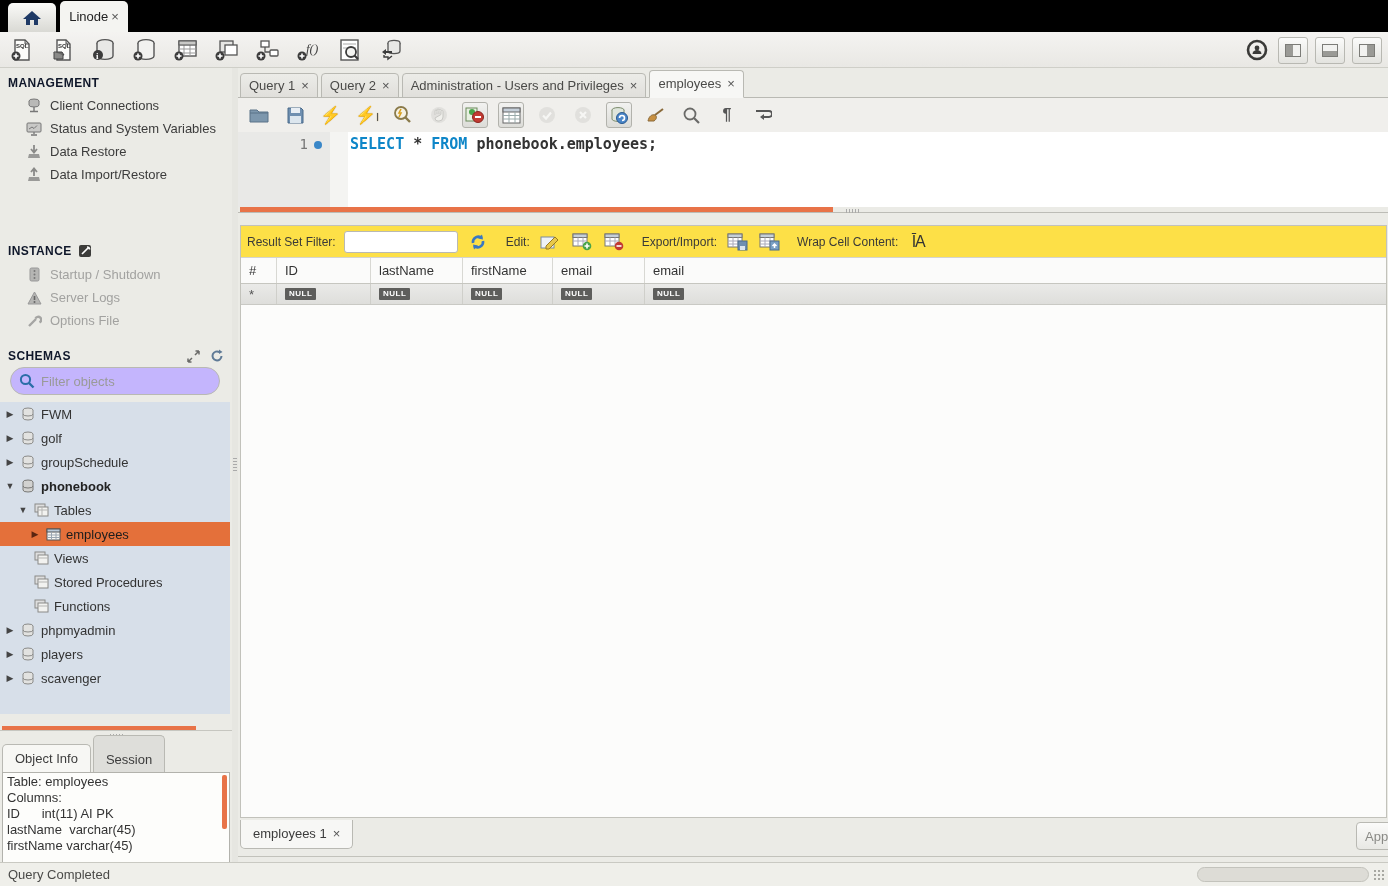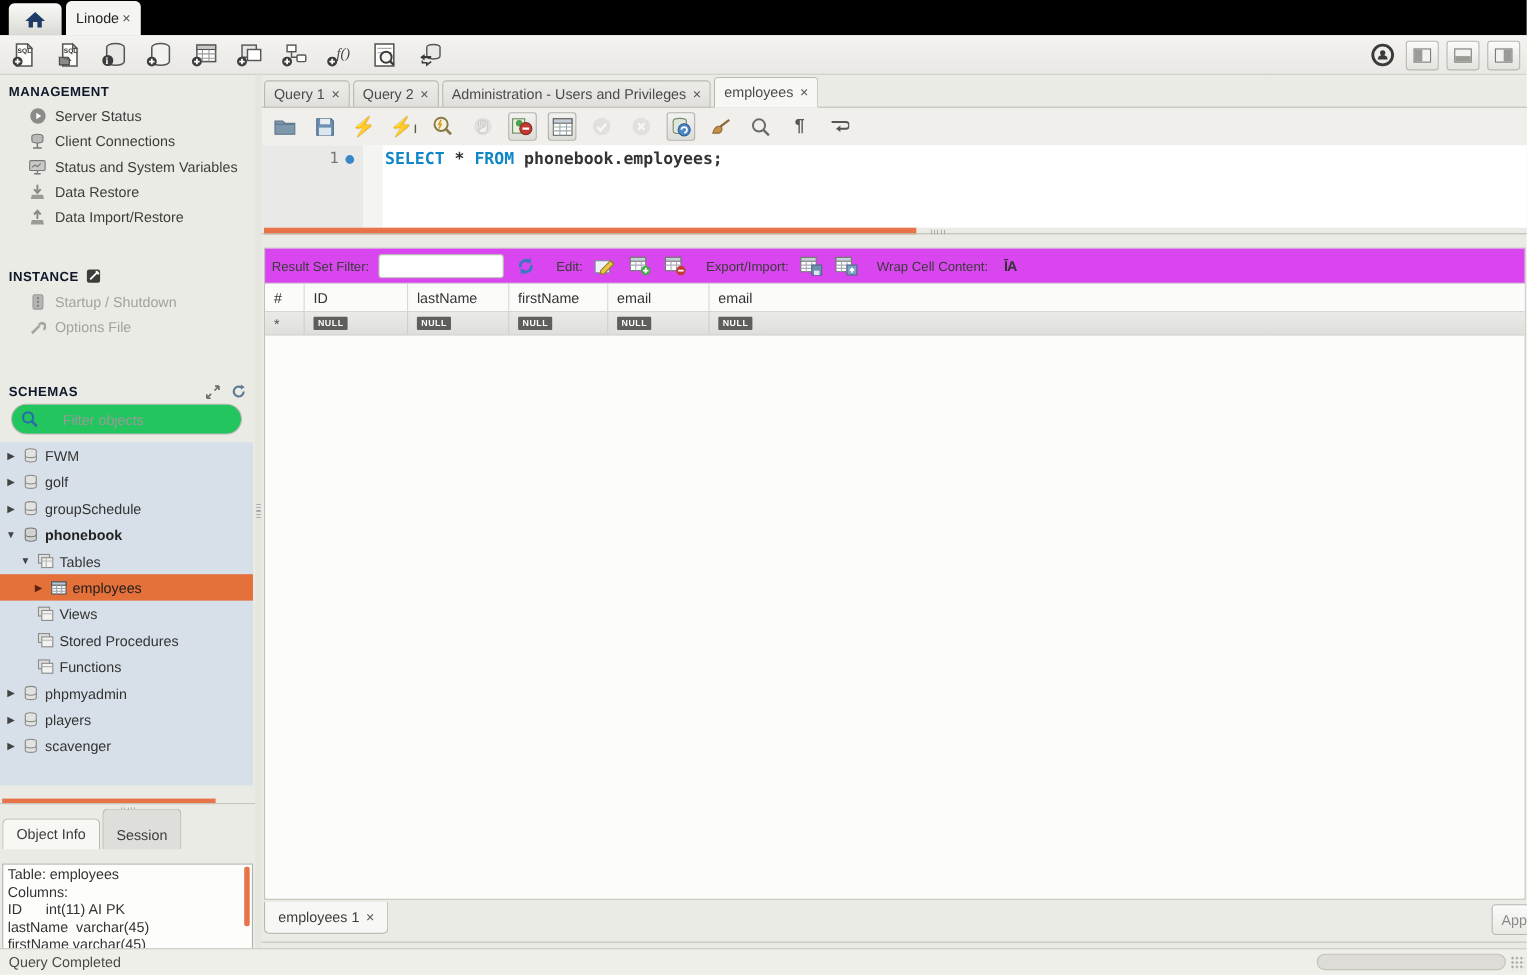--- a/index.html
+++ b/index.html
@@ -33,21 +33,21 @@
   .side-item { height:23px; display:flex; align-items:center; gap:8px; padding-left:26px; white-space:nowrap; overflow:hidden; }
   .side-item .lbl { color:#3c3c3c; }
   .side-item.disabled .lbl { color:#a2a2a0; }
   .ico16 { width:16px; height:16px; flex:0 0 16px; display:flex; align-items:center; justify-content:center; }
 
   #schemas-hdr { position:absolute; left:0; top:277px; width:232px; display:flex; align-items:center; }
   #schemas-hdr .sp { flex:1; }
   .hdr-ico { width:18px; height:16px; margin-right:6px; display:flex; align-items:center; justify-content:center; }
 
   #schema-filter { position:absolute; left:10px; top:299px; width:210px; height:28px; border:1px solid #b9b9b3;
-                   border-radius:14px; background:#22c55e; display:flex; align-items:center; padding:0 8px; gap:22px; }
+                   border-radius:14px; background:#c4b5fd; display:flex; align-items:center; padding:0 8px; gap:6px; }
   #schema-filter input { border:none; outline:none; flex:1; font-size:13px; color:#333; background:transparent;
                          font-family:"Liberation Sans",sans-serif; }
   #schema-filter input::placeholder { color:#9a9a98; }
 
   #schema-tree { position:absolute; left:0; top:334px; width:230px; height:312px; background:#d7dfe9; overflow:hidden; }
   .tree-row { height:24px; display:flex; align-items:center; gap:5px; white-space:nowrap; }
   .tree-row .exp { width:10px; font-size:9px; color:#444; text-align:center; flex:0 0 10px; }
   .tree-row.selected { background:#e4703a; }
   .tree-row.selected .lbl { color:#1d1d1d; }
   .tree-row .lbl { color:#333; }
@@ -60,21 +60,21 @@
   #side-orange-bar { left:2px; top:658px; width:194px; height:5px; background:#e87348; }
   #side-div-line { left:0; top:662px; width:232px; height:1px; background:#c6c6c0; }
   .grip-h { position:absolute; width:14px; height:4px;
             background:repeating-linear-gradient(90deg,#aaa 0 1px, transparent 1px 3px); }
 
   #oi-tabs { position:absolute; left:2px; top:674px; height:30px; display:flex; align-items:flex-end; gap:2px; }
   .oi-tab { border:1px solid #b9b9b3; border-bottom:none; border-radius:5px 5px 0 0; padding:16px 12px 5px;
             font-size:13px; color:#3c3c3c; background:#dededa; }
   .oi-tab.active { background:#f7f7f4; height:28px; padding-top:6px; }
   #oi-box { position:absolute; left:2px; top:704px; width:228px; height:96px; background:#fdfdfb;
-            border:1px solid #b2b2ac; padding:1px 4px; overflow:hidden;margin-top:13px; }
+            border:1px solid #b2b2ac; padding:1px 4px; overflow:hidden; }
   #oi-box .line { font-size:13px; color:#333; line-height:16px; white-space:pre; }
   #oi-scroll { position:absolute; right:2px; top:2px; width:5px; height:54px; background:#e87348; border-radius:2px; }
 
   
   #statusbar { left:0; top:862px; width:1388px; height:24px; background:#efefea; border-top:1px solid #c9c9c2; }
   #statusbar .txt { position:absolute; left:8px; top:4px; font-size:13px; color:#4a4a48; }
   #status-scroll { position:absolute; left:1197px; top:4px; width:172px; height:15px; background:#dddcd6;
                    border:1px solid #c3c3bc; border-radius:8px; }
   #corner-grip { position:absolute; right:2px; top:6px; width:13px; height:13px;
                  background:radial-gradient(#a8a8a2 1px, transparent 1.2px); background-size:4px 4px; }
@@ -105,28 +105,28 @@
   #code-line { position:absolute; left:112px; top:3px; font-family:"DejaVu Sans Mono",monospace; font-size:15px;
                font-weight:bold; white-space:pre; color:#333; }
   #code-line .kw { color:#0e86c8; }
 
   #editor-splitter { position:absolute; left:2px; top:139px; width:593px; height:6px; background:#e87348; }
   #splitter-line { position:absolute; left:0; top:144px; width:1150px; height:1px; background:#bcbcb6; }
 
   
   #result-panel { position:absolute; left:2px; top:157px; width:1147px; height:593px; background:#fcfcfb;
                   border:1px solid #c2c2bb; }
-  #rs-toolbar { position:absolute; left:0; top:0; width:1145px; height:32px; background:#d946ef;
+  #rs-toolbar { position:absolute; left:0; top:0; width:1145px; height:32px; background:#fde047;
                 border-bottom:1px solid #d4d4cf; display:flex; align-items:center; padding-left:6px; gap:8px;
                 font-size:12px; color:#3a3a38; }
   #rs-filter-input { width:114px; height:22px; border:1px solid #b9b9b3; border-radius:3px; background:#fff;
                      font-family:"Liberation Sans",sans-serif; font-size:12px; padding:0 4px; outline:none; }
   .rs-ico { width:24px; height:22px; display:flex; align-items:center; justify-content:center; }
   .rs-label { white-space:nowrap; }
-  .wrap-glyph { font-size:13px; font-weight:bold; color:#333; letter-spacing:-1px; }
+  .wrap-glyph { font-size:16px; font-weight:normal; color:#333; letter-spacing:-1px; }
 
   #grid-header { position:absolute; left:0; top:32px; width:1145px; height:26px; background:#fbfbfa;
                  border-bottom:1px solid #c6c6c0; display:flex; }
   .gh-cell { border-right:1px solid #d8d8d3; display:flex; align-items:center; padding-left:8px;
              font-size:13px; color:#333; }
   #grid-row { position:absolute; left:0; top:58px; width:1145px; height:21px;
               background:linear-gradient(#eaeae8,#dededb); border-bottom:1px solid #c9c9c4; display:flex; }
   .gr-cell { border-right:1px solid #cfcfca; display:flex; align-items:center; padding-left:8px; }
   .null-badge { background:#5e5e5c; color:#fff; font-size:8px; font-weight:bold; padding:1px 4px 2px;
                 border-radius:1px; letter-spacing:.5px; }
@@ -295,29 +295,20 @@
 
 <div id="sidebar" class="abs">
 
   <div class="section-title" style="position:absolute;left:0;top:4px;">
     <span>MANAGEMENT</span>
   </div>
 
   <div style="position:absolute;left:0;top:26px;width:232px;">
     <div class="side-item">
       <span class="ico16">
-        <svg width="15" height="15" viewBox="0 0 15 15">
-            <circle cx="7.5" cy="7.5" r="7" fill="#8b8b89"></circle>
-            <path d="M6 4.5 L10.5 7.5 L6 10.5 Z" fill="#fff"></path>
-          </svg>
-      </span>
-      <span class="lbl">Server Status</span>
-    </div>
-    <div class="side-item">
-      <span class="ico16">
         <svg width="14" height="15" viewBox="0 0 14 15">
             <ellipse cx="7" cy="3" rx="5" ry="2" fill="#b9b9b7" stroke="#777"></ellipse>
             <path d="M2 3 v4 a5 2 0 0 0 10 0 V3" fill="#b9b9b7" stroke="#777"></path>
             <path d="M7 9 v4 M3 13.5 h8" stroke="#777" stroke-width="1.4"></path>
           </svg>
       </span>
       <span class="lbl">Client Connections</span>
     </div>
     <div class="side-item">
       <span class="ico16">
@@ -363,20 +354,30 @@
     <div class="side-item disabled">
       <span class="ico16">
         <svg width="11" height="15" viewBox="0 0 11 15">
             <rect x="1" y="1" width="9" height="13" rx="1.5" fill="#b5b5b3" stroke="#999"></rect>
             <circle cx="5.5" cy="4" r="1" fill="#777"></circle>
             <circle cx="5.5" cy="7.5" r="1" fill="#777"></circle>
             <circle cx="5.5" cy="11" r="1" fill="#777"></circle>
           </svg>
       </span>
       <span class="lbl">Startup / Shutdown</span>
+    </div>
+    <div class="side-item disabled">
+      <span class="ico16">
+        <svg width="15" height="14" viewBox="0 0 15 14">
+            <path d="M7.5 1 L14 13 H1 Z" fill="#b5b5b3" stroke="#999"></path>
+            <path d="M7.5 5 v4" stroke="#666" stroke-width="1.6"></path>
+            <circle cx="7.5" cy="11" r="1" fill="#666"></circle>
+          </svg>
+      </span>
+      <span class="lbl">Server Logs</span>
     </div>
     <div class="side-item disabled">
       <span class="ico16">
         <svg width="15" height="15" viewBox="0 0 15 15">
             <path d="M2 13 L9 6 M8.5 5.5 a3 3 0 1 1 4 4" stroke="#a5a5a3" stroke-width="2.4" fill="none"></path>
           </svg>
       </span>
       <span class="lbl">Options File</span>
     </div>
   </div>

